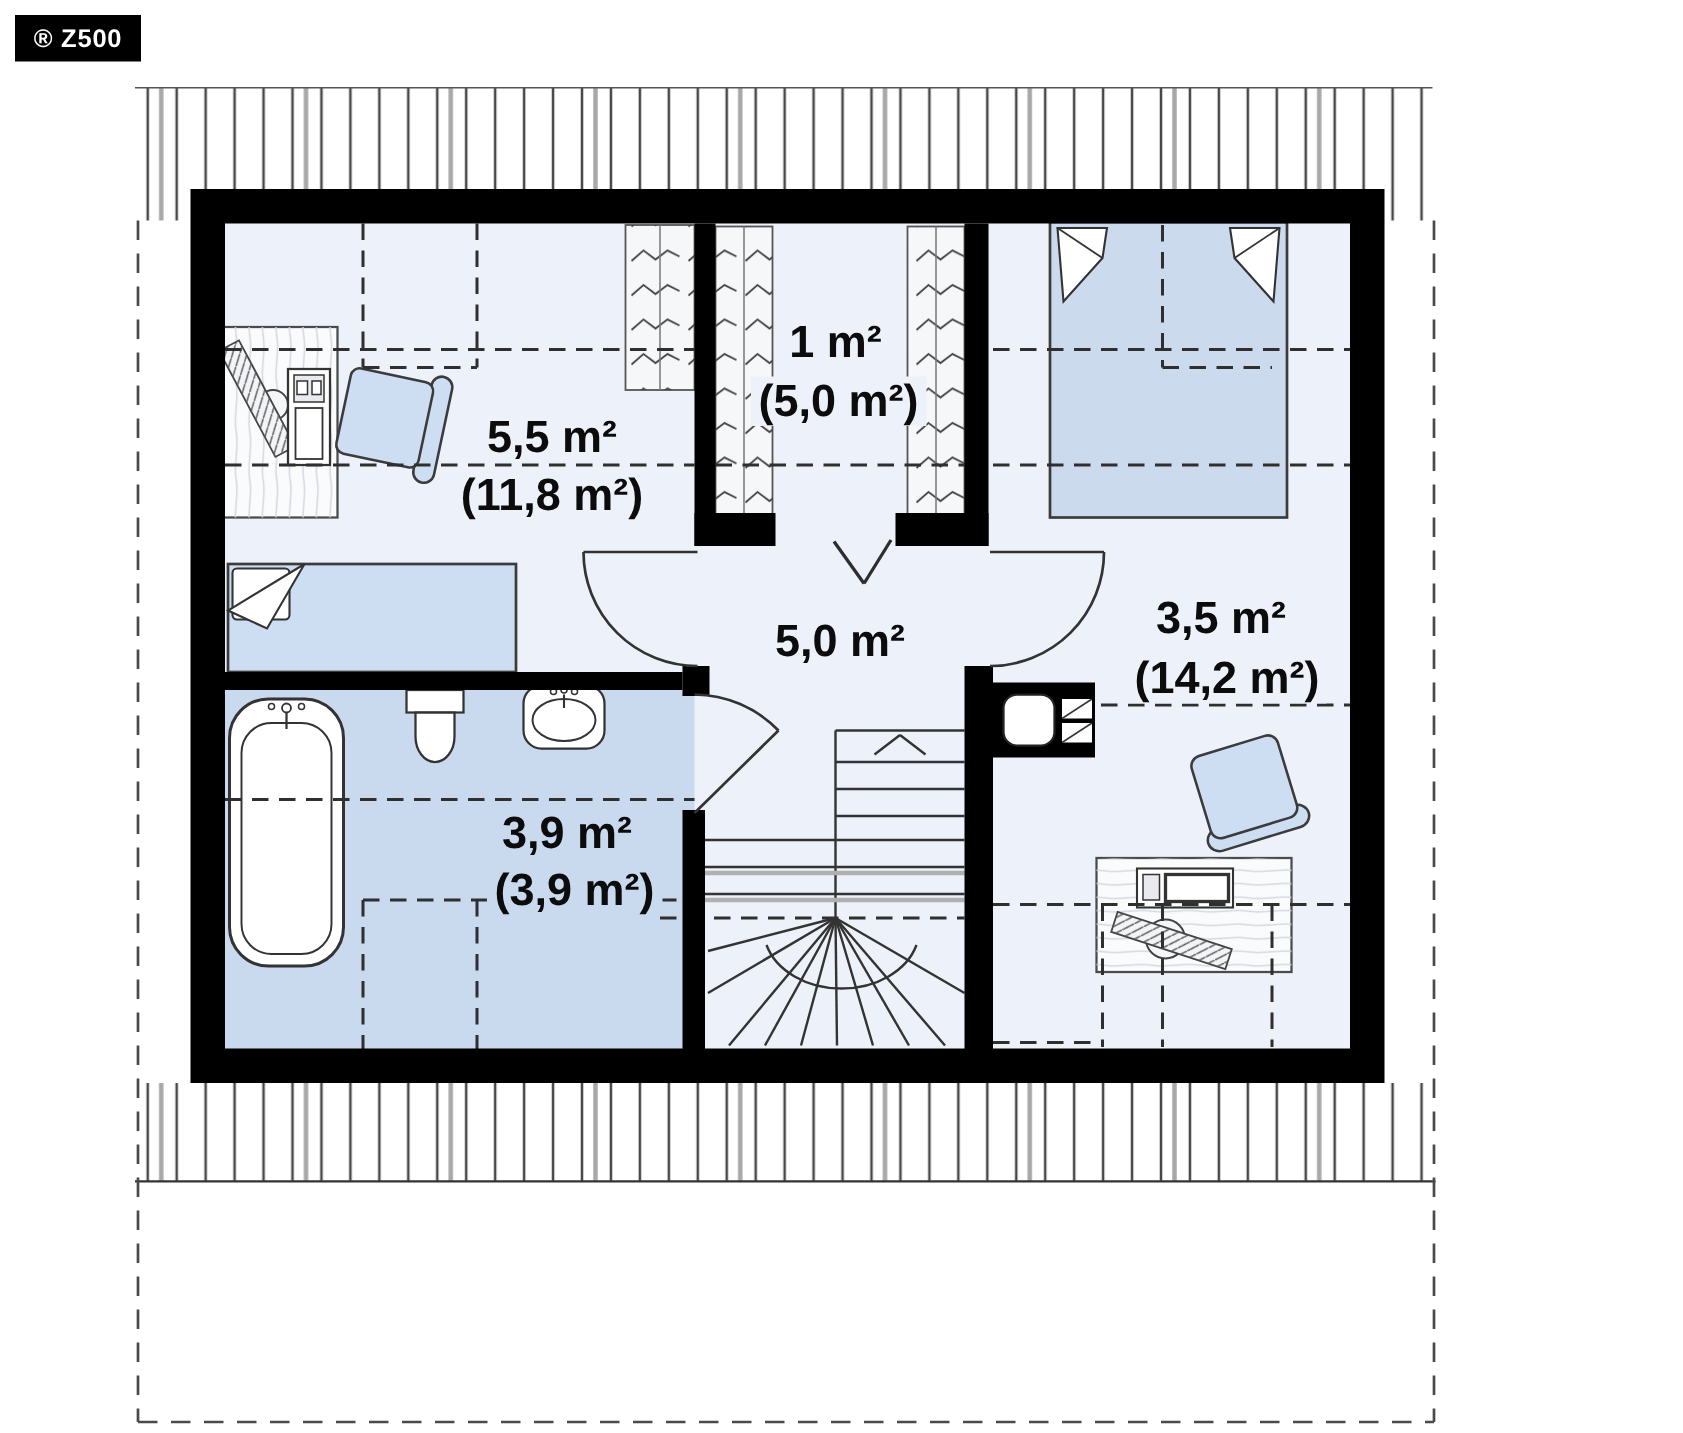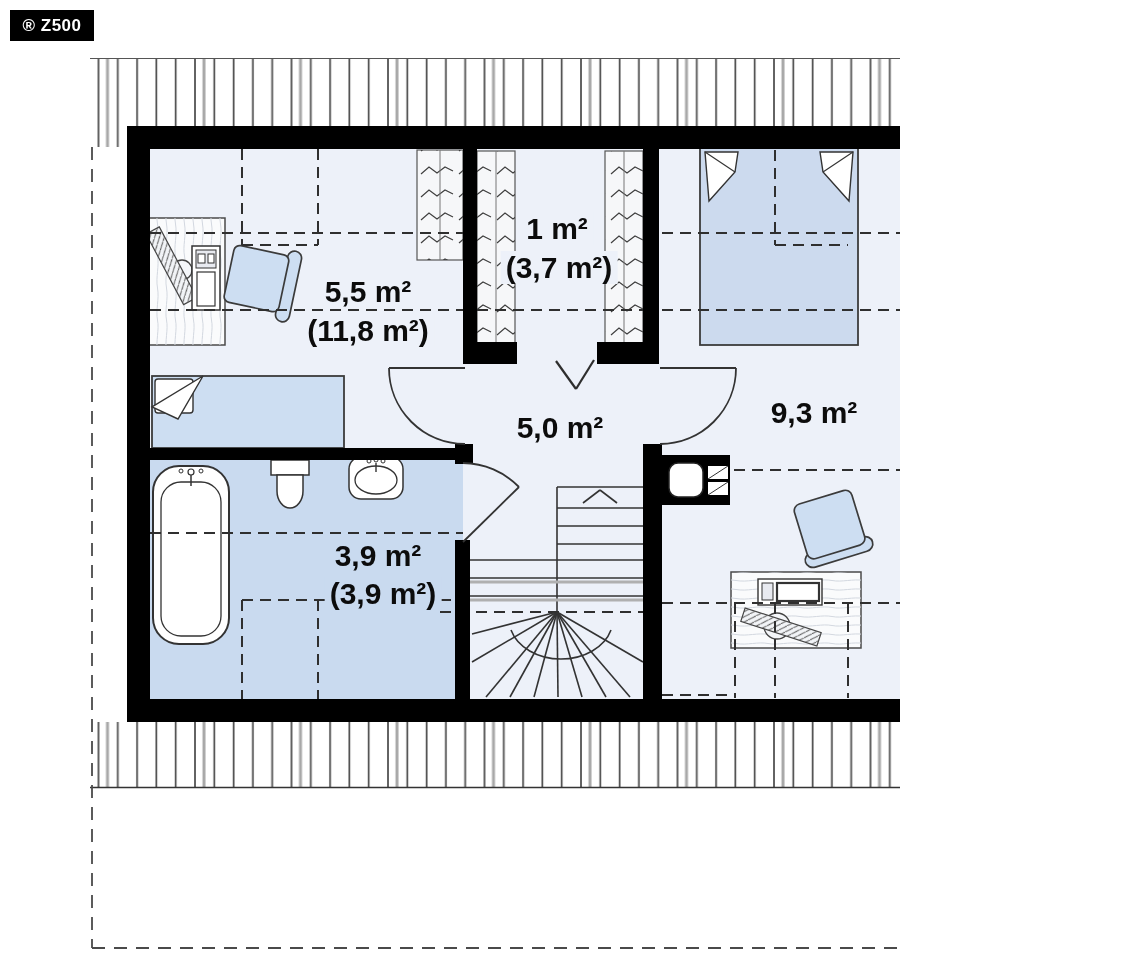--- a/index.html
+++ b/index.html
@@ -1,16 +1,16 @@
 <!DOCTYPE html>
 <html><head>
 <meta charset="utf-8">
 <style>
   html,body{margin:0;padding:0;background:#ffffff;}
-  .stage{position:relative;width:900px;height:955px;background:#ffffff;overflow:hidden;
+  .stage{position:relative;width:1122px;height:955px;background:#ffffff;overflow:hidden;
          font-family:"Liberation Sans",sans-serif;}
   .stage svg{position:absolute;left:0;top:0;}
   .badge{position:absolute;left:10px;top:10px;width:84px;height:31px;background:#000;
          color:#fff;font:bold 17px/31px "Liberation Sans",sans-serif;text-align:center;
          letter-spacing:.5px;}
   .lbl{position:absolute;transform:translateX(-50%);white-space:nowrap;
        font:bold 30px/37px "Liberation Sans",sans-serif;color:#0c0c0c;text-align:left;}
   .lbl span{padding:0 5px;background:#edf1f9;}
   .lbl.bath span{background:#c9daef;margin-top:48px;}
 </style>
@@ -253,22 +253,23 @@
     <path d="M463,463 A79,79 0 0 1 519,487"></path>
   </g>
 </svg>
 
   <div class="badge">® Z500</div>
 
   <div class="lbl" style="left:368px;top:273px"><span>5,5 m²</span></div>
   <div class="lbl" style="left:368px;top:312px"><span>(11,8 m²)</span></div>
 
   <div class="lbl" style="left:557px;top:210px"><span>1 m²</span></div>
-  <div class="lbl" style="left:559px;top:249px"><span>(3,7 m²)</span></div>
+  <div class="lbl" style="left:559px;top:249px"><span>(5,0 m²)</span></div>
 
   <div class="lbl" style="left:560px;top:409px"><span>5,0 m²</span></div>
 
-  <div class="lbl" style="left:814px;top:394px"><span>9,3 m²</span></div>
+  <div class="lbl" style="left:814px;top:394px"><span>3,5 m²</span></div>
+  <div class="lbl" style="left:818px;top:434px"><span>(14,2 m²)</span></div>
 
   <div class="lbl bath" style="left:378px;top:537px"><span>3,9 m²</span></div>
   <div class="lbl bath" style="left:383px;top:575px"><span>(3,9 m²)</span></div>
 
 </div>
 
 </body></html>

